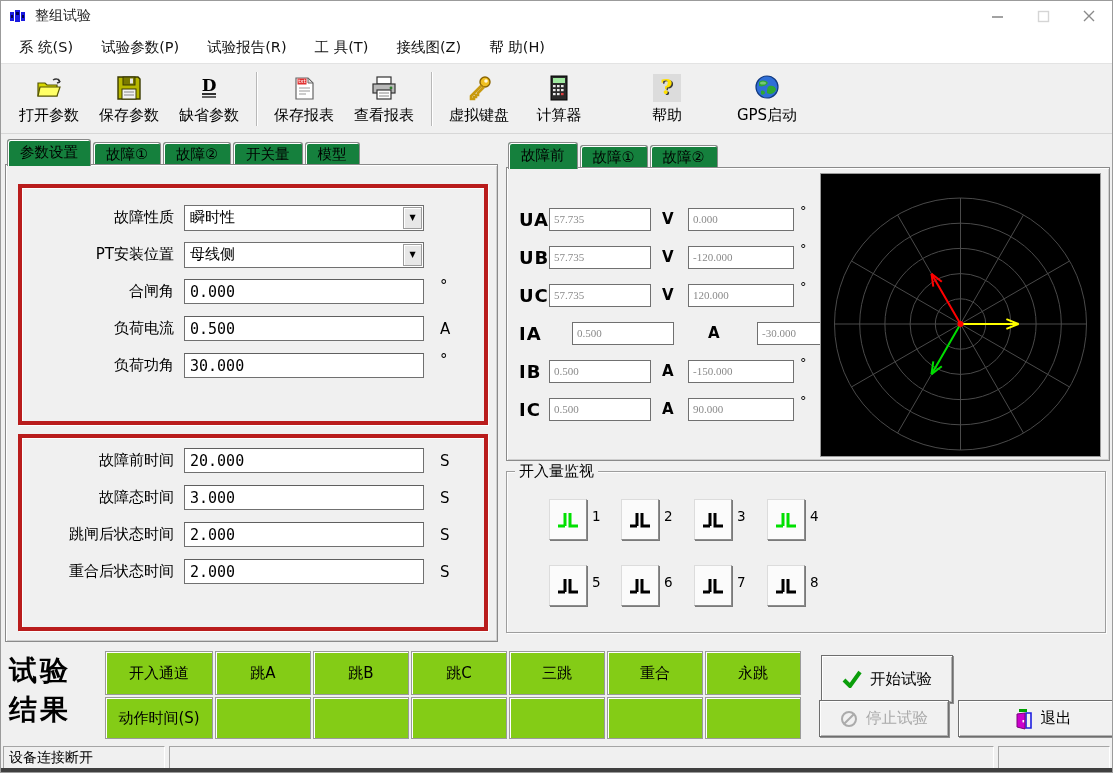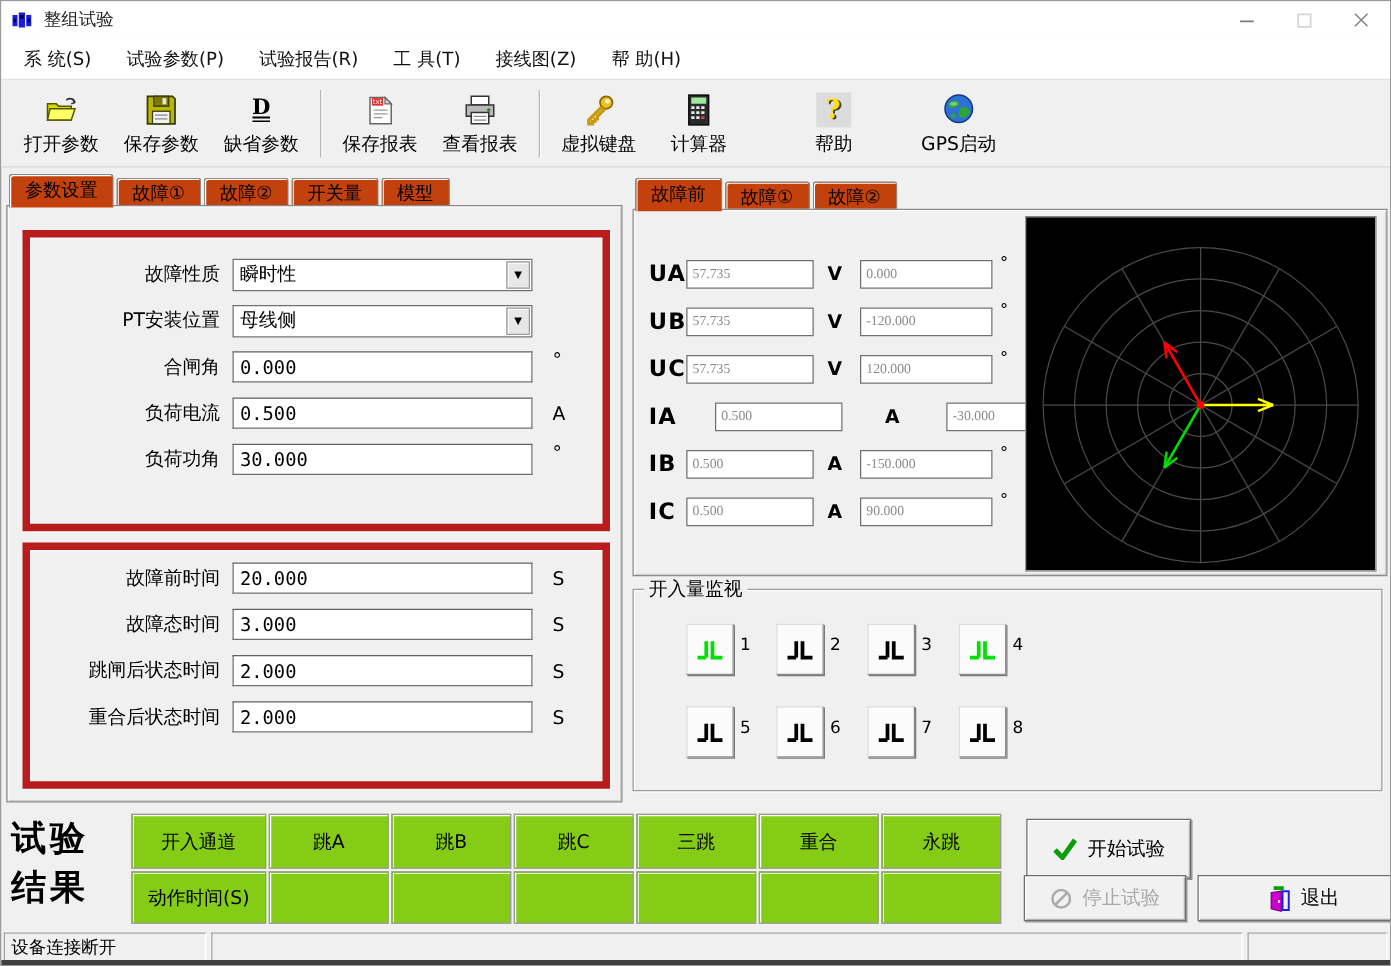--- a/index.html
+++ b/index.html
@@ -20,26 +20,26 @@
   
   .toolbar { position:absolute; left:0; top:64px; width:100%; height:69px; background:#f0f0f0; display:flex; align-items:center; padding-left:8px; border-bottom:1px solid #d7d7d7; }
   .tbtn { display:flex; flex-direction:column; align-items:center; justify-content:center; gap:4px; width:80px; height:62px; }
   .tbtn .ticon { width:28px; height:28px; display:flex; align-items:center; justify-content:center; }
   .tbtn .tlabel { font-size:15px; white-space:nowrap; }
   .tsep { width:1px; height:54px; background:#b8b8b8; box-shadow:1px 0 0 #fff; margin:0 7px; }
   .ml28 { margin-left:28px; } .ml20 { margin-left:20px; }
   
   .tabs { position:absolute; display:flex; align-items:flex-end; height:27px; }
   .tab { height:23px; padding:0 12px; display:flex; align-items:center; font-size:14.5px;
-         background:#c2410c; border:1px solid #8a8a8a; border-bottom:none; border-radius:3px 3px 0 0;
+         background:#15803d; border:1px solid #8a8a8a; border-bottom:none; border-radius:3px 3px 0 0;
          box-shadow:inset 1px 1px 0 #fff; margin-right:2px; position:relative; z-index:1; }
   .tab.active { height:27px; z-index:3; margin-bottom:-1px; padding-bottom:1px; }
   .tabpanel { position:absolute; background:#f0f0f0; border:1px solid #8a8a8a; box-shadow:inset 1px 1px 0 #ffffff, inset -1px -1px 0 #cfcfcf; z-index:2; }
   
-  .ebox { position:absolute; border:6px solid #b91c1c; box-shadow:inset 1px 1px 0 #fdfdfd, 1px 1px 0 #fdfdfd; }
+  .ebox { position:absolute; border:4px solid #b91c1c; box-shadow:inset 1px 1px 0 #fdfdfd, 1px 1px 0 #fdfdfd; }
   
   .prow { display:flex; align-items:center; height:37px; padding-left:4px; }
   .plabel { width:148px; text-align:right; font-size:15px; margin-right:10px; white-space:nowrap; }
   .tinput { width:240px; height:25px; border:1px solid #707070; border-top-color:#5f5f5f; background:#fff;
             font-family:"DejaVu Sans Mono","Liberation Mono",monospace; font-size:15px; padding:0 5px; color:#000; }
   .unit { margin-left:16px; font-size:15px; width:18px; }
   .unit.deg { transform:translateY(-6px); }
   .combo { width:240px; height:26px; border:1px solid #707070; background:#fff; display:flex; align-items:center; position:relative; }
   .combo-text { flex:1; font-size:15px; padding-left:5px; }
   .combo-btn { width:19px; height:22px; margin-right:1px; background:#e7e7e7; border:1px solid #9c9c9c;

